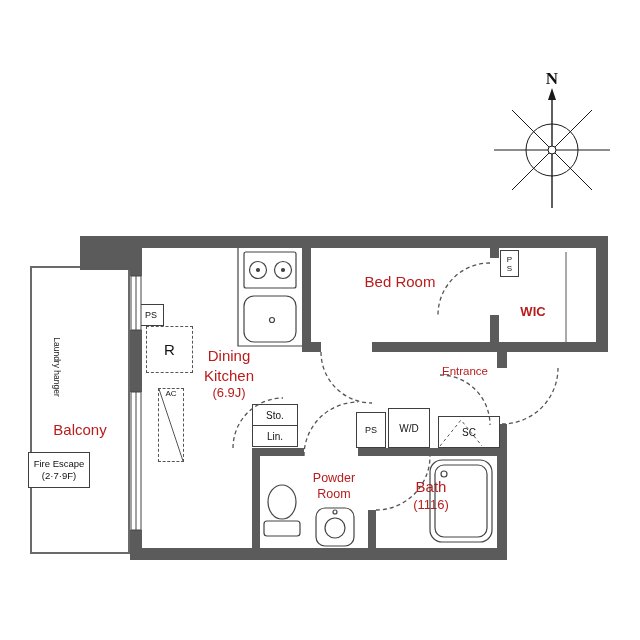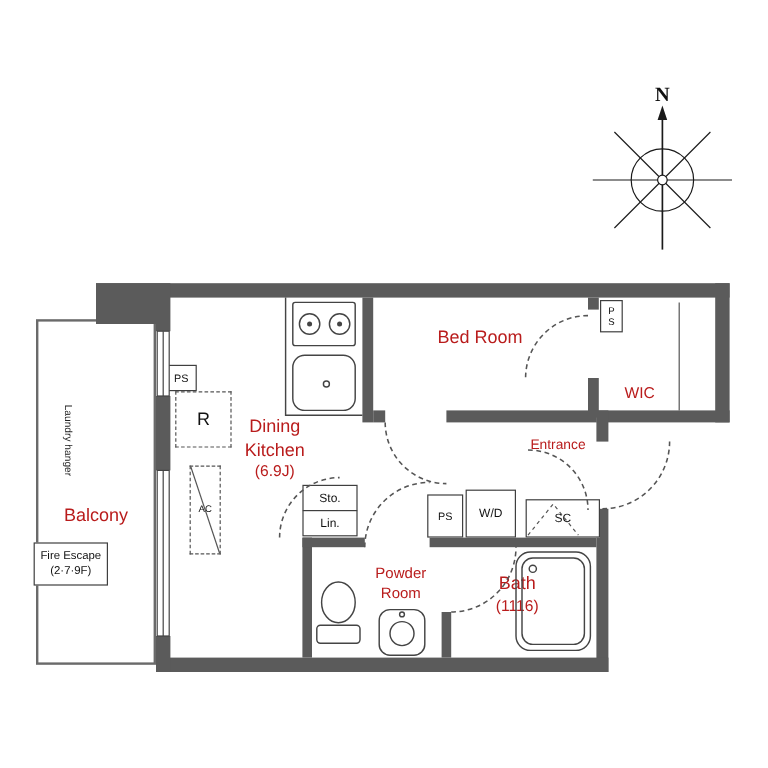--- a/index.html
+++ b/index.html
@@ -14,21 +14,21 @@
   .t15{font-size:15px;} .t13{font-size:13px;} .t12{font-size:12.5px;}
   .t11{font-size:11.5px;} .t10{font-size:10px;} .t9{font-size:9px;}
   .balcony{position:absolute;left:30px;top:266px;width:100px;height:288px;
            border:2px solid #6a6a6a;box-sizing:border-box;background:#fff;}
   .laundry{position:absolute;left:62px;top:332px;width:70px;height:12px;
            transform:rotate(90deg);transform-origin:left top;font-size:8.5px;color:#222;
            text-align:center;}
   .fire{flex-direction:column;line-height:1.25;font-size:9.5px;text-align:center;}
   .vert{writing-mode:vertical-rl;text-orientation:upright;font-size:8px;letter-spacing:0;}
   .overlay{position:absolute;left:0;top:0;pointer-events:none;}
-  .ac-box{align-items:center;padding-bottom:2px;font-size:8px;}
+  .ac-box{align-items:flex-start;padding-bottom:2px;font-size:8px;}
 </style>
 </head>
 <body>
 
 <div class="stage">
 
   <div class="balcony"></div>
   <div class="lbl t15" style="left:30px;top:420px;width:100px;">Balcony</div>
   <div class="laundry">Laundry hanger</div>
   <div class="box fire" style="left:28px;top:452px;width:62px;height:36px;">
@@ -53,21 +53,21 @@
   <div class="wall" style="left:490px;top:248px;width:9px;height:10px;"></div>
   <div class="wall" style="left:490px;top:315px;width:9px;height:33px;"></div>
   <div class="wall" style="left:252px;top:448px;width:8px;height:100px;"></div>
   <div class="wall" style="left:252px;top:448px;width:52px;height:8px;"></div>
   <div class="wall" style="left:358px;top:448px;width:139px;height:8px;"></div>
   <div class="wall" style="left:368px;top:510px;width:8px;height:38px;"></div>
 
   <div class="lbl" style="left:313px;top:272px;width:174px;">
     <div class="t15">Bed Room</div>
   </div>
-  <div class="lbl t13" style="left:499px;top:320px;width:68px;">WIC</div>
+  <div class="lbl t13" style="left:499px;top:304px;width:68px;font-weight:bold;">WIC</div>
   <div class="lbl" style="left:164px;top:346px;width:130px;">
     <div class="t15">Dining</div>
     <div class="t15">Kitchen</div>
     <div class="t13">(6.9J)</div>
   </div>
   <div class="lbl t11" style="left:433px;top:364px;width:64px;">Entrance</div>
   <div class="lbl" style="left:298px;top:470px;width:72px;">
     <div class="t12">Powder</div>
     <div class="t12">Room</div>
   </div>

